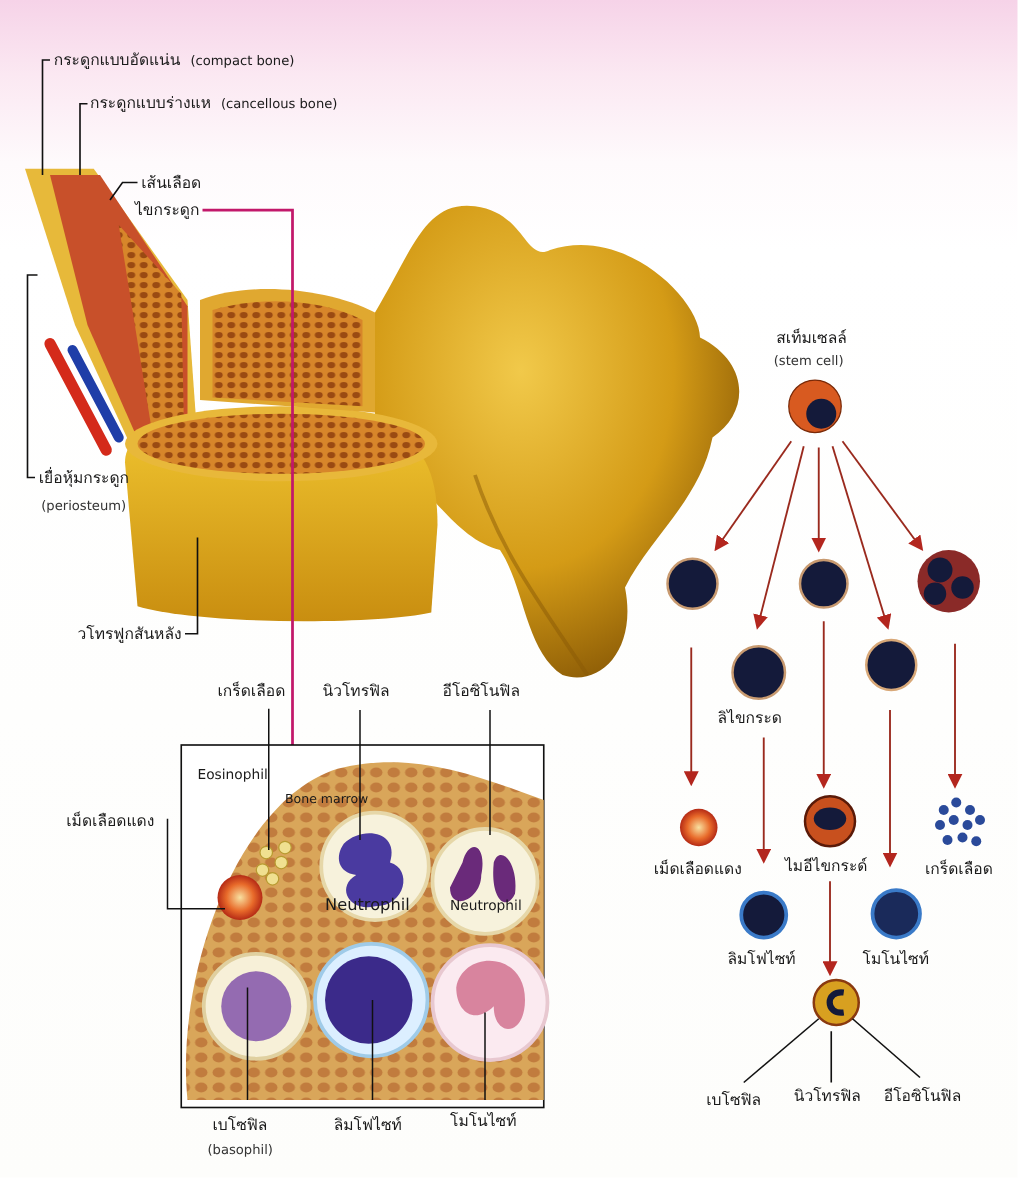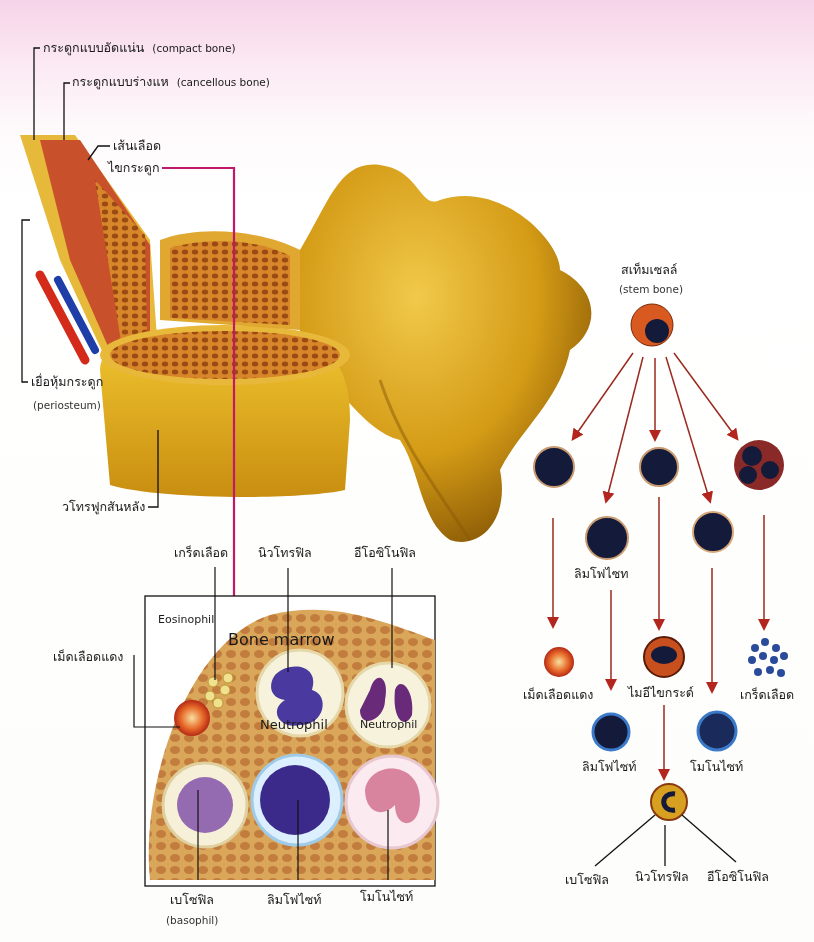--- a/index.html
+++ b/index.html
@@ -161,31 +161,31 @@
 <div class="lbl th" style="left:108px;top:161px">ไขกระดูก</div>
 <div class="lbl th" style="left:31px;top:375px">เยื่อหุ้มกระดูก</div>
 <div class="lbl en" style="left:33px;top:398px">(periosteum)</div>
 <div class="lbl th" style="left:62px;top:500px">วโทรฟูกสันหลัง</div>
 
 <div class="lbl th" style="left:174px;top:546px">เกร็ดเลือด</div>
 <div class="lbl th" style="left:258px;top:546px">นิวโทรฟิล</div>
 <div class="lbl th" style="left:354px;top:546px">อีโอซิโนฟิล</div>
 <div class="lbl th" style="left:53px;top:650px">เม็ดเลือดแดง</div>
 <div class="lbl" style="left:158px;top:613px;font-size:11px">Eosinophil</div>
-<div class="lbl" style="left:228px;top:633px;font-size:16px">Bone marrow</div>
+<div class="lbl" style="left:228px;top:633px;font-size:10px">Bone marrow</div>
 <div class="lbl" style="left:260px;top:718px;font-size:13px">Neutrophil</div>
 <div class="lbl" style="left:360px;top:718px;font-size:11px">Neutrophil</div>
 <div class="lbl th" style="left:170px;top:893px">เบโซฟิล</div>
 <div class="lbl en" style="left:166px;top:913px">(basophil)</div>
 <div class="lbl th" style="left:267px;top:893px">ลิมโฟไซท์</div>
 <div class="lbl th" style="left:360px;top:890px">โมโนไซท์</div>
 
 <div class="lbl th" style="left:621px;top:263px">สเท็มเซลล์</div>
-<div class="lbl en" style="left:619px;top:282px">(stem bone)</div>
-<div class="lbl th" style="left:574px;top:567px">ลิมโฟไซท</div>
+<div class="lbl en" style="left:619px;top:282px">(stem cell)</div>
+<div class="lbl th" style="left:574px;top:567px">ลิไขกระด</div>
 <div class="lbl th" style="left:523px;top:688px">เม็ดเลือดแดง</div>
 <div class="lbl th" style="left:628px;top:686px">ไมอีไขกระด์</div>
 <div class="lbl th" style="left:740px;top:688px">เกร็ดเลือด</div>
 <div class="lbl th" style="left:582px;top:760px">ลิมโฟไซท์</div>
 <div class="lbl th" style="left:690px;top:760px">โมโนไซท์</div>
 <div class="lbl th" style="left:565px;top:873px">เบโซฟิล</div>
 <div class="lbl th" style="left:635px;top:870px">นิวโทรฟิล</div>
 <div class="lbl th" style="left:707px;top:870px">อีโอซิโนฟิล</div>
 
 </body></html>

